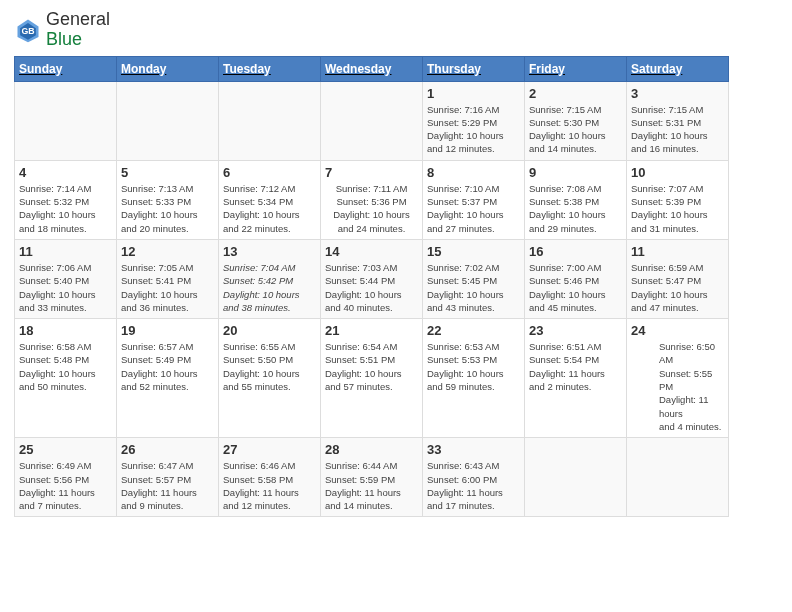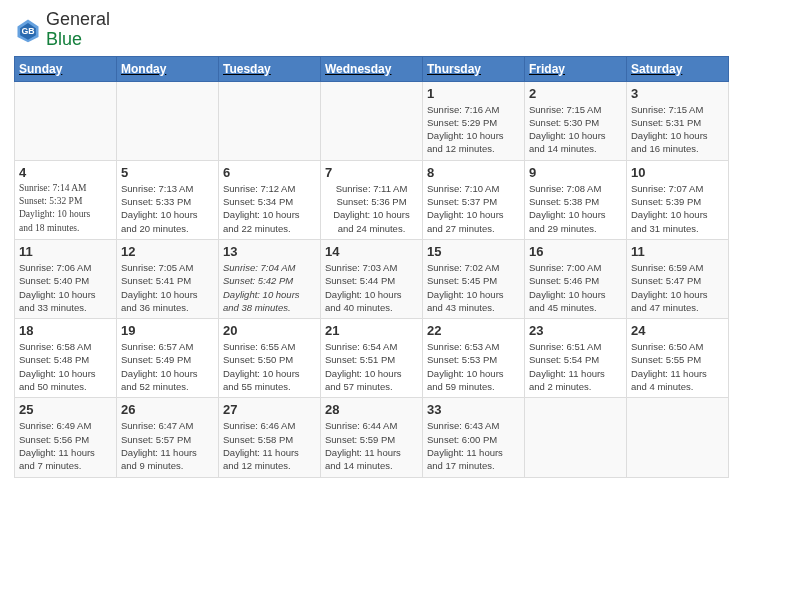--- a/index.html
+++ b/index.html
@@ -155,21 +155,21 @@
             <div class="day-num">3</div>
             <div class="day-info" style="white-space: pre-line;">Sunrise: 7:15 AM
 Sunset: 5:31 PM
 Daylight: 10 hours
 and 16 minutes.</div>
           </td>
         </tr>
         <tr>
           <td>
             <div class="day-num">4</div>
-            <div class="day-info" style="white-space: pre-line; font-family: Liberation Serif, serif;">Sunrise: 7:14 AM
+            <div class="day-info" style="white-space: pre-line;">Sunrise: 7:14 AM
 Sunset: 5:32 PM
 Daylight: 10 hours
 and 18 minutes.</div>
           </td>
           <td>
             <div class="day-num">5</div>
             <div class="day-info" style="white-space: pre-line;">Sunrise: 7:13 AM
 Sunset: 5:33 PM
 Daylight: 10 hours
 and 20 minutes.</div>
@@ -299,21 +299,21 @@
           </td>
           <td>
             <div class="day-num">23</div>
             <div class="day-info" style="white-space: pre-line;">Sunrise: 6:51 AM
 Sunset: 5:54 PM
 Daylight: 11 hours
 and 2 minutes.</div>
           </td>
           <td>
             <div class="day-num">24</div>
-            <div class="day-info" style="white-space: pre-line;">Sunrise: 6:50 AM
+            <div class="day-info" style="white-space: pre-line; margin-left: 28px;">Sunrise: 6:50 AM
 Sunset: 5:55 PM
 Daylight: 11 hours
 and 4 minutes.</div>
           </td>
         </tr>
         <tr>
           <td>
             <div class="day-num">25</div>
             <div class="day-info" style="white-space: pre-line;">Sunrise: 6:49 AM
 Sunset: 5:56 PM

